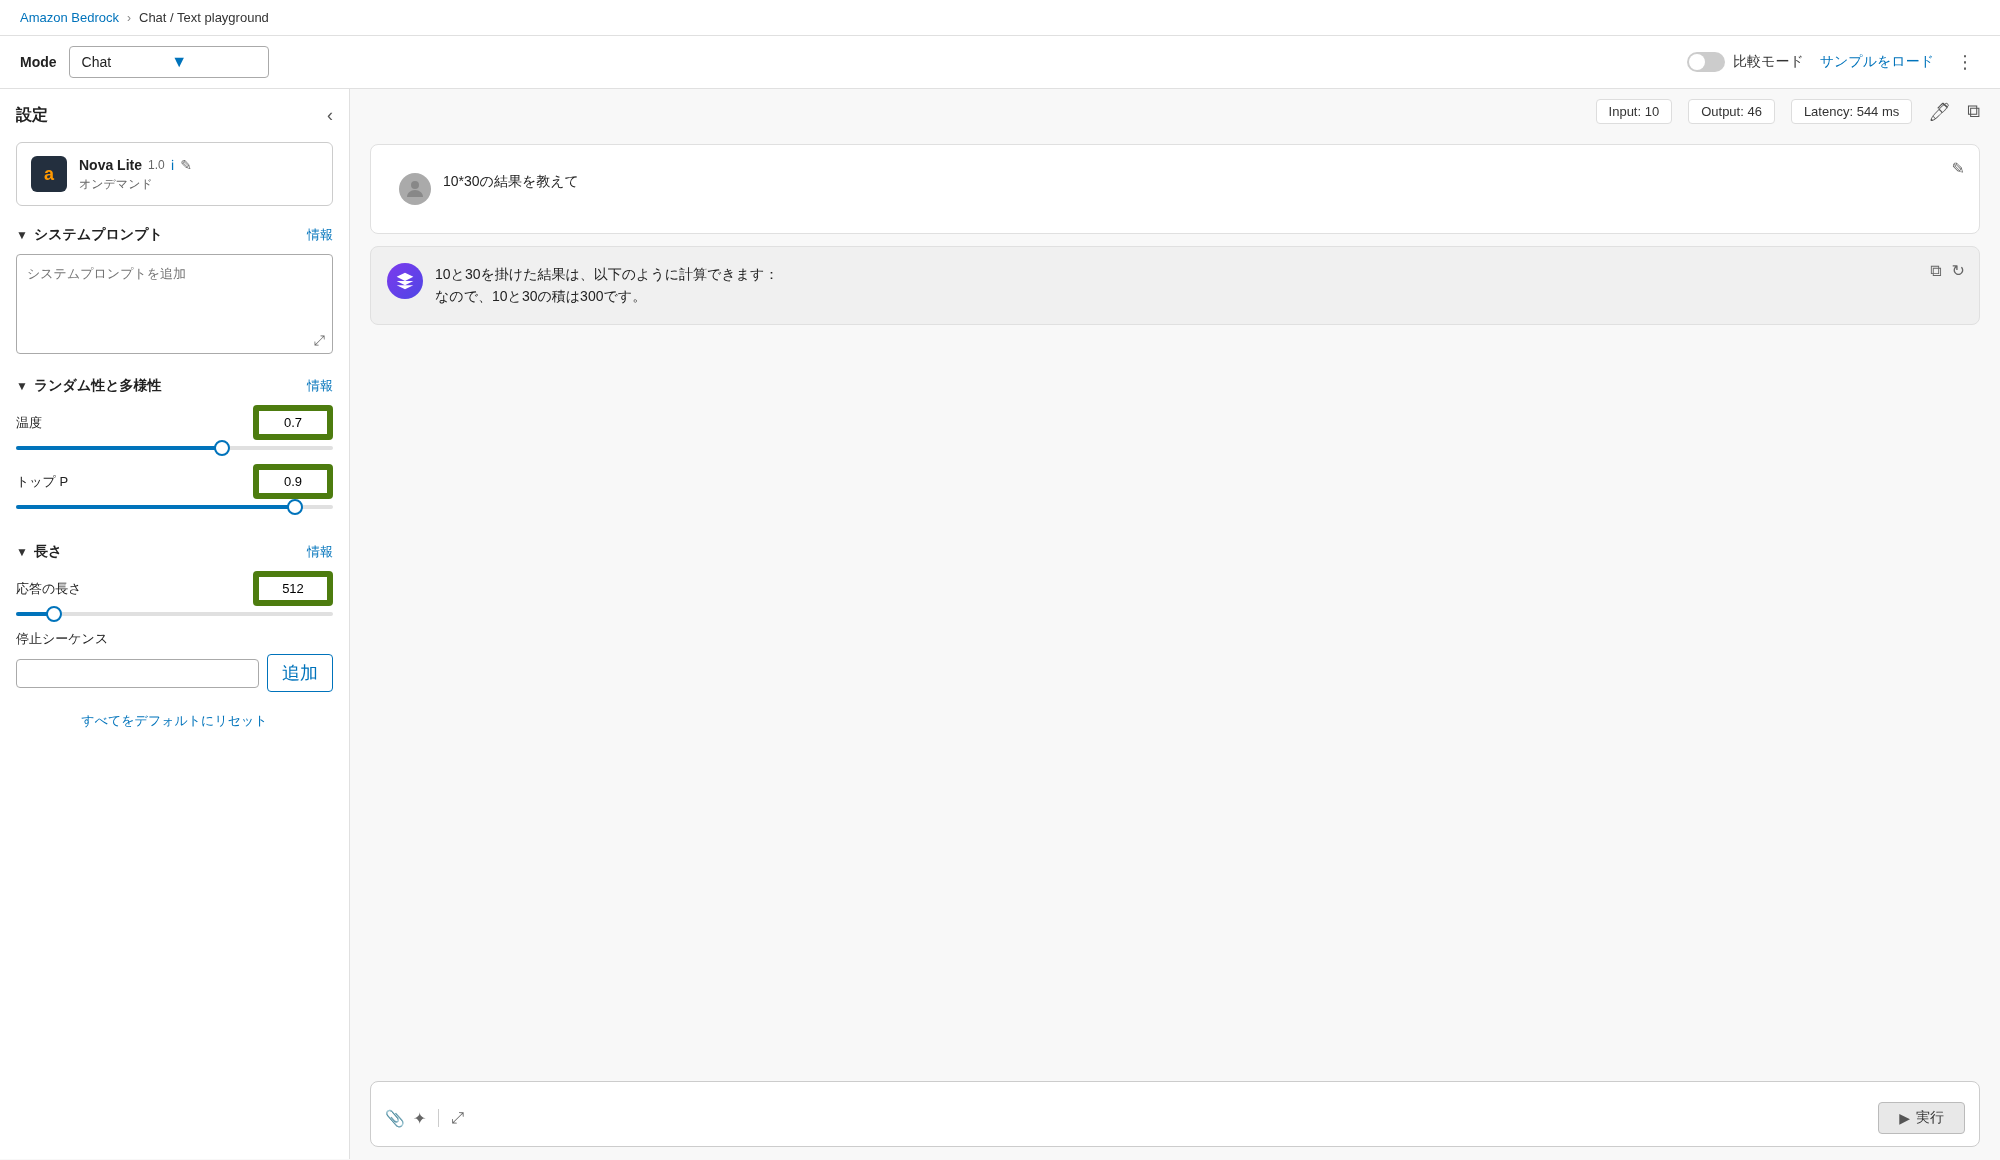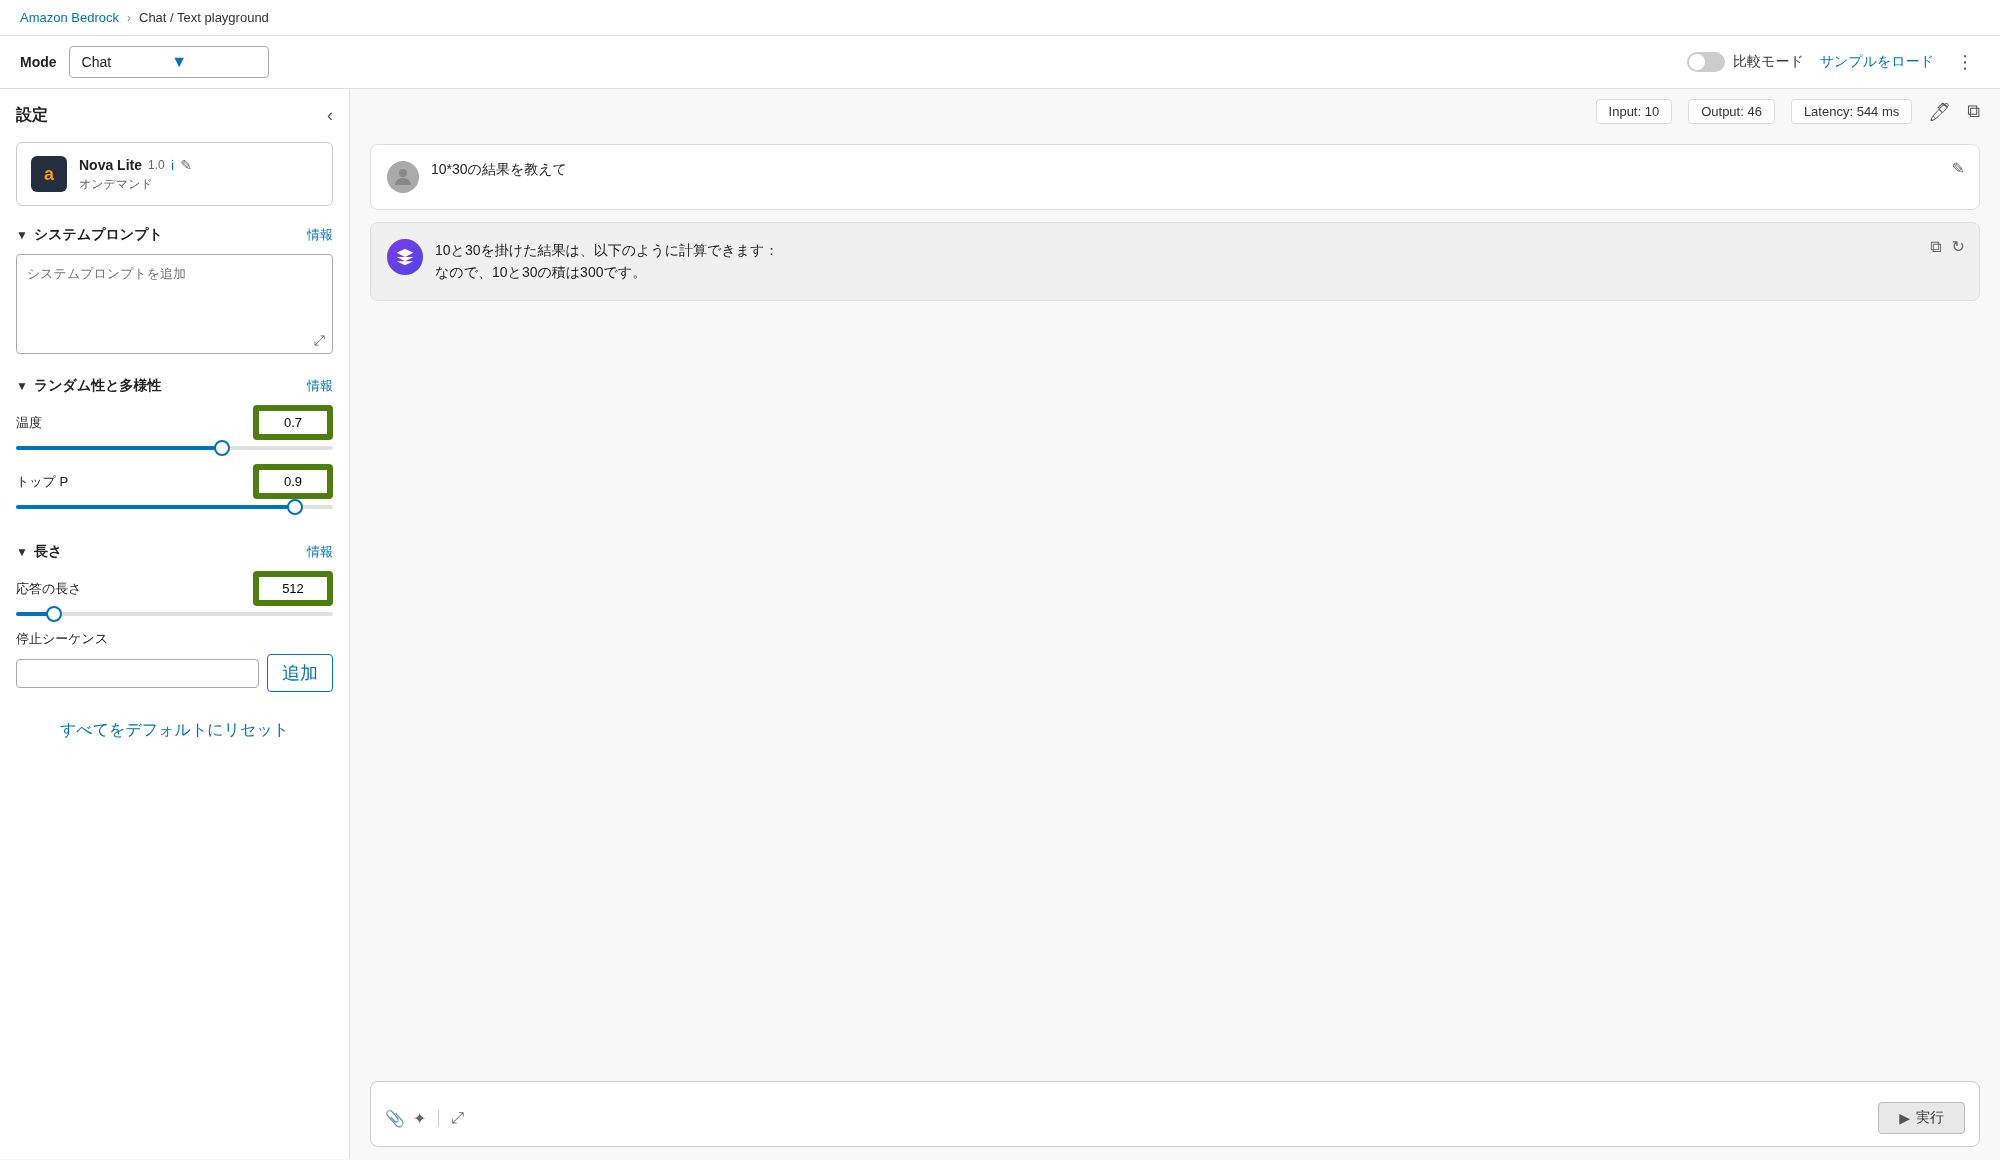--- a/index.html
+++ b/index.html
@@ -309,25 +309,24 @@
       border: 2px solid #0073bb;
       border-radius: 50%;
       position: absolute;
       top: -6px;
       transform: translateX(-50%);
       cursor: pointer;
     }
 
     .reset-link {
       color: #0073bb;
-      font-size: 16px;
-      cursor: pointer;
-      background: none;
-      border: none;
-      margin-top: 8px;
+      font-size: 13px;
+      cursor: pointer;
+      background: none;
+      border: none;
     }
 
     
     .stop-seq-row {
       display: flex;
       gap: 8px;
       align-items: center;
     }
     .stop-seq-input {
       flex: 1;
@@ -386,21 +385,21 @@
       display: flex;
       flex-direction: column;
       gap: 12px;
     }
 
     
     .user-message {
       background: #fff;
       border: 1px solid #e0e0e0;
       border-radius: 8px;
-      padding: 16px;
+      padding: 28px;
       display: flex;
       align-items: flex-start;
       gap: 12px;
       position: relative;
     }
     .user-avatar {
       width: 32px;
       height: 32px;
       border-radius: 50%;
       background: #aaa;

